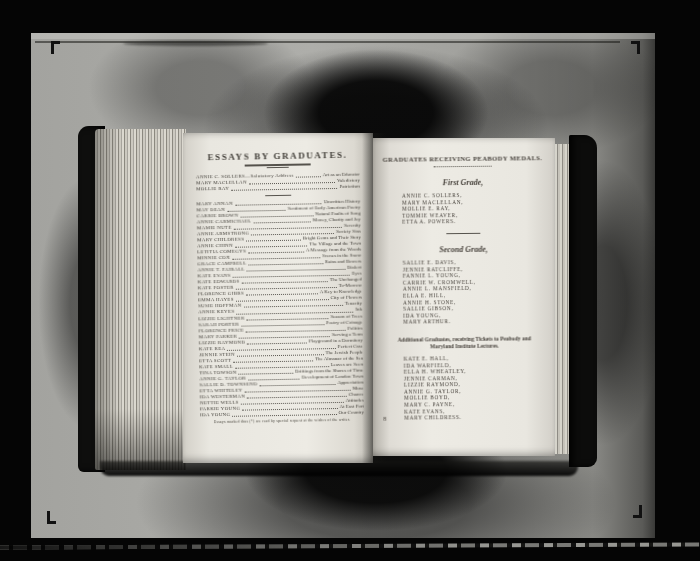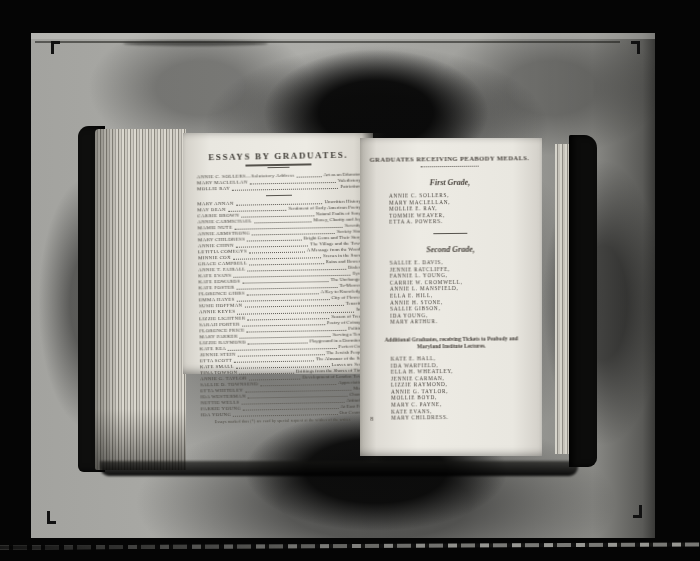--- a/index.html
+++ b/index.html
@@ -46,26 +46,26 @@
   .book{position:absolute;left:78px;top:118px;width:519px;height:354px;}
   .cover-left{position:absolute;left:0;top:8px;width:27px;height:346px;background:#0e0e0d;border-radius:11px 0 0 6px;box-shadow:inset -5px 0 7px rgba(0,0,0,.9);}
   .fan-left{
     position:absolute;left:17px;top:11px;width:91px;height:341px;border-radius:4px 0 0 2px;
     background:
       linear-gradient(90deg, rgba(40,40,36,.4), rgba(0,0,0,0) 28%),
       linear-gradient(180deg, rgba(0,0,0,0) 82%, rgba(0,0,0,.45)),
       repeating-linear-gradient(90deg,#ccc9c0 0 1.5px,#a7a49d 1.5px 2.5px,#dbd8cf 2.5px 5px,#8b887f 5px 6px);
   }
   .page-left{
-    position:absolute;left:105px;top:15px;width:190px;height:241px;
+    position:absolute;left:105px;top:15px;width:190px;height:330px;
     background:linear-gradient(90deg,#d3d0c8 0,#e9e7e0 14%,#edebe4 65%,#dcd9d1 90%,#b9b6ae 100%);
     box-shadow:inset 0 -7px 9px -5px rgba(0,0,0,.4), inset 0 5px 7px -5px rgba(0,0,0,.3);
   }
   .page-right{
-    position:absolute;left:282px;top:20px;width:182px;height:318px;
+    position:absolute;left:295px;top:20px;width:182px;height:318px;
     background:linear-gradient(90deg,#b4b1a9 0,#dfdcd5 9%,#edebe4 32%,#e9e7e0 84%,#d2cfc8 100%);
     box-shadow:inset 0 -6px 8px -5px rgba(0,0,0,.4), inset 0 4px 6px -4px rgba(0,0,0,.25);
   }
   .gutter-shadow{position:absolute;left:284px;top:15px;width:24px;height:330px;background:linear-gradient(90deg,rgba(20,20,18,0),rgba(20,20,18,.5) 45%,rgba(20,20,18,.55) 58%,rgba(20,20,18,0));}
   .fan-right{position:absolute;left:477px;top:26px;width:16px;height:310px;background:repeating-linear-gradient(90deg,#d6d4cb 0 2px,#8e8b84 2px 3px,#c6c3ba 3px 5px);}
   .cover-right{position:absolute;left:491px;top:17px;width:28px;height:332px;background:#0c0c0b;border-radius:2px 13px 9px 0;box-shadow:inset 4px 0 6px rgba(0,0,0,.85);}
   .book-bottom{position:absolute;left:22px;top:343px;width:478px;height:15px;background:linear-gradient(180deg,rgba(22,22,20,.65),rgba(0,0,0,.92));border-radius:0 0 9px 9px;filter:blur(1px);}
   
   .lp-content{position:absolute;inset:0;padding:18px 11px 0 15px;transform:rotate(-1deg);color:#413e38;filter:blur(.25px);}
   .lp-title{font-size:9px;font-weight:bold;text-align:center;letter-spacing:1.6px;white-space:nowrap;}

